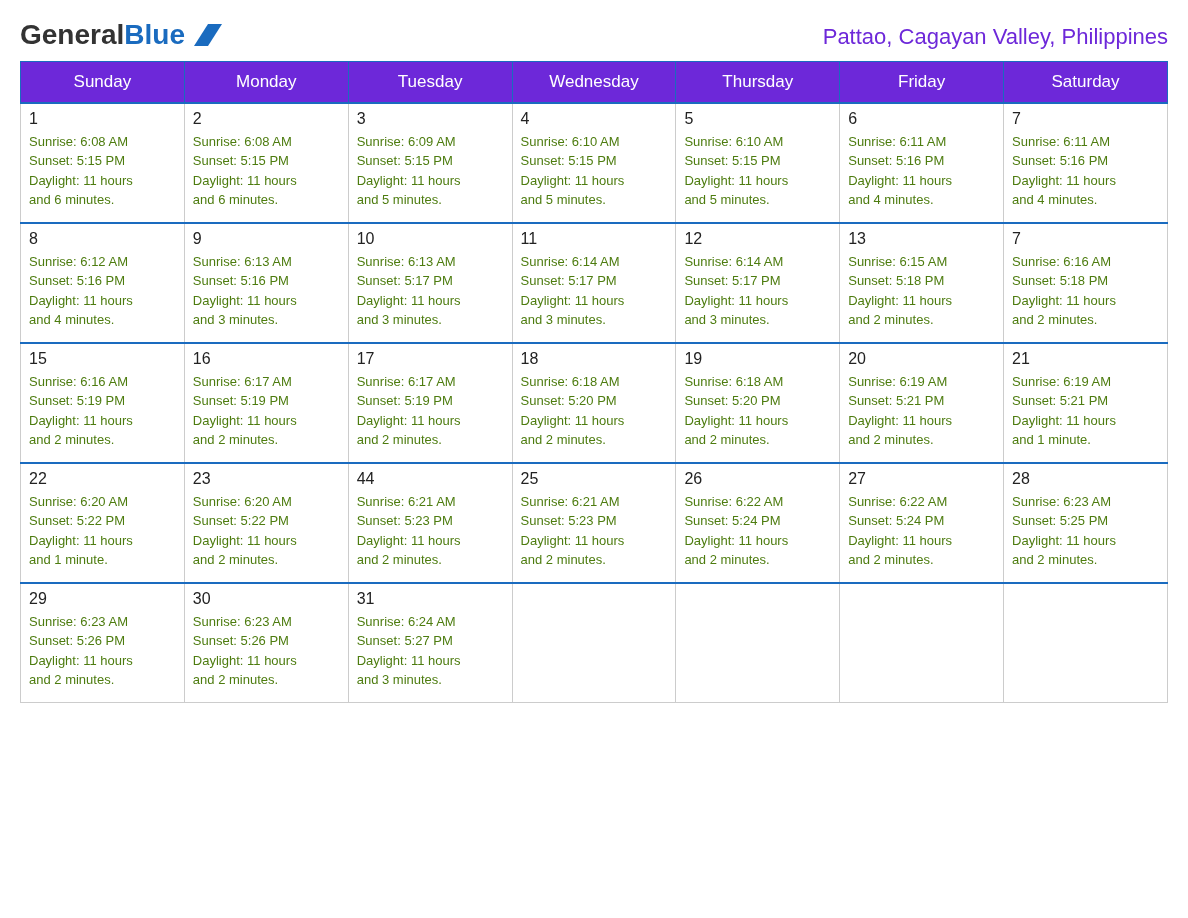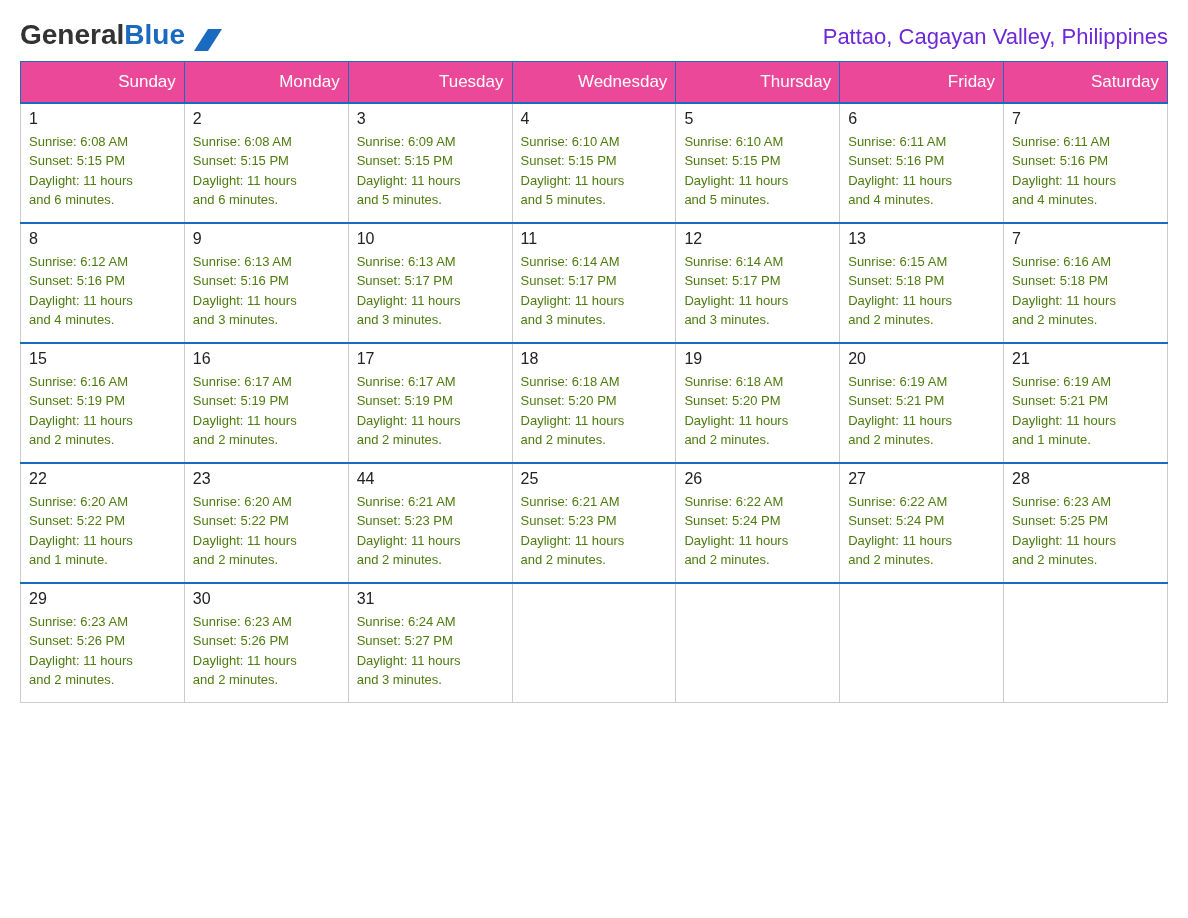--- a/index.html
+++ b/index.html
@@ -22,21 +22,21 @@
       font-size: 28px;
       font-weight: bold;
       line-height: 1.1;
     }
     .logo-general {
       color: #333;
     }
     .logo-blue {
       color: #1a6bbf;
       display: flex;
-      align-items: flex-end;
+      align-items: center;
     }
     .logo-triangle {
       width: 0;
       height: 0;
       border-left: 14px solid transparent;
       border-right: 0px solid transparent;
       border-bottom: 22px solid #1a6bbf;
       margin-left: 4px;
       display: inline-block;
     }
@@ -61,24 +61,24 @@
       font-size: 22px;
       color: #6d28d9;
       margin-top: 4px;
     }
     .calendar {
       width: 100%;
       border-collapse: collapse;
       border: 1px solid #999;
     }
     .calendar th {
-      background-color: #ec4899;
+      background-color: #6d28d9;
       color: #fff;
       padding: 10px 8px;
-      text-align: right;
+      text-align: center;
       font-size: 17px;
       font-weight: normal;
       border: 1px solid #1a6bbf;
     }
     .calendar td {
       border: 1px solid #ccc;
       vertical-align: top;
       padding: 6px 8px;
       width: 14.28%;
       height: 120px;

